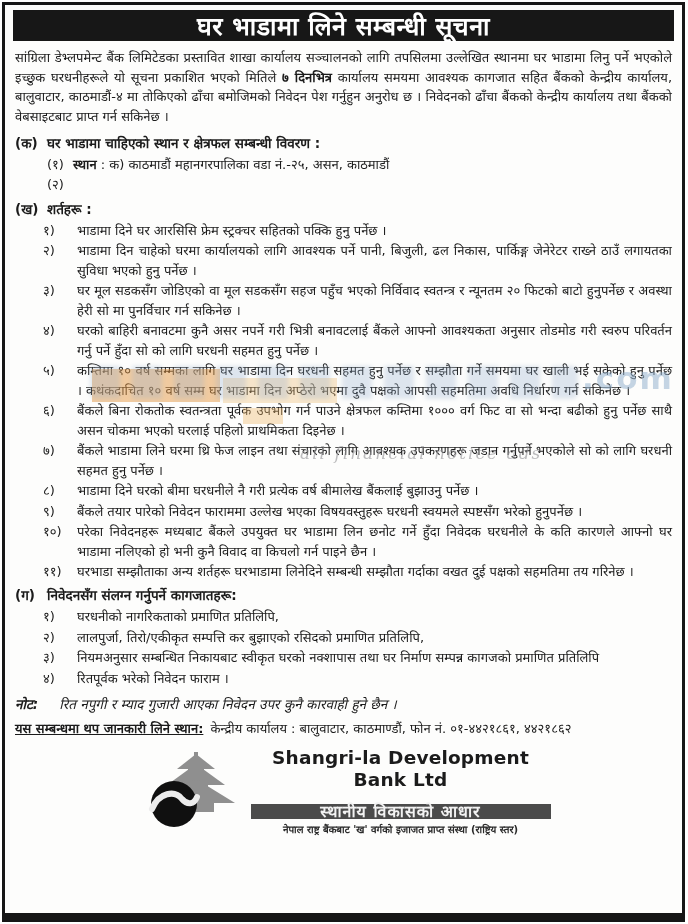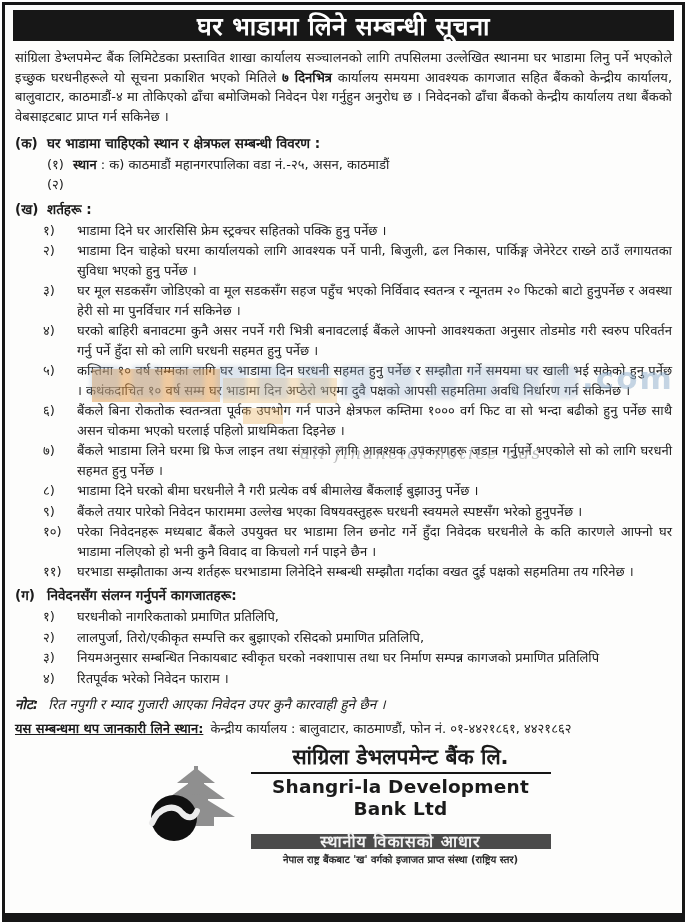--- a/index.html
+++ b/index.html
@@ -38,21 +38,21 @@
   .sec-marker { flex: 0 0 34px; padding-left: 2px; }
   .sub-item { display: flex; padding-left: 34px; line-height: 1.55; }
   .sub-num { flex: 0 0 26px; }
   .sub-label { font-weight: bold; margin-right: 4px; }
 
   .num-item { display: flex; padding-left: 30px; margin: 1px 0; }
   .num-col { flex: 0 0 34px; }
   .num-text { flex: 1; text-align: justify; padding-right: 2px; }
 
   .note-line { margin-top: 7px; font-style: italic; font-size: 13.5px; padding-left: 2px; }
-  .note-label { font-weight: bold; margin-right: 10px; }
+  .note-label { font-weight: bold; margin-right: 21px; }
   .contact-line { margin-top: 6px; font-size: 13px; padding-left: 2px; }
   .contact-label { font-weight: bold; text-decoration: underline; margin-right: 7px; }
 
   .footer {
     margin-top: 8px;
     display: flex; justify-content: center; align-items: center; gap: 10px;
   }
   .logo-wrap { width: 104px; height: 78px; flex: 0 0 auto; }
   .bank-block { text-align: center; width: 300px; }
   .bank-np {
@@ -212,21 +212,20 @@
           <rect x="47" y="33" width="24" height="6"></rect>
           <polygon points="59,27 20,51 98,51"></polygon>
           <rect x="41" y="51" width="36" height="9"></rect>
         </g>
 
         <circle cx="37" cy="52" r="23" fill="#101010"></circle>
         <path d="M15 57 C22 40 38 38 45 47 C50 53 57 53 60 45" stroke="#ececec" stroke-width="6" fill="none" stroke-linecap="round"></path>
       </svg>
     </div>
     <div class="bank-block">
-      <div class="bank-np">सांग्रिला डेभलपमेन्ट बैंक लि.</div>
       <div class="bank-en">Shangri-la Development Bank Ltd</div>
       <div class="tagline-bar">स्थानीय विकासको आधार</div>
       <div class="license-line">नेपाल राष्ट्र बैंकबाट 'ख' वर्गको इजाजत प्राप्त संस्था (राष्ट्रिय स्तर)</div>
     </div>
   </div>
 
 </div>
 
 <div class="wm wm-hl1"></div>
 <div class="wm wm-hl2"></div>

